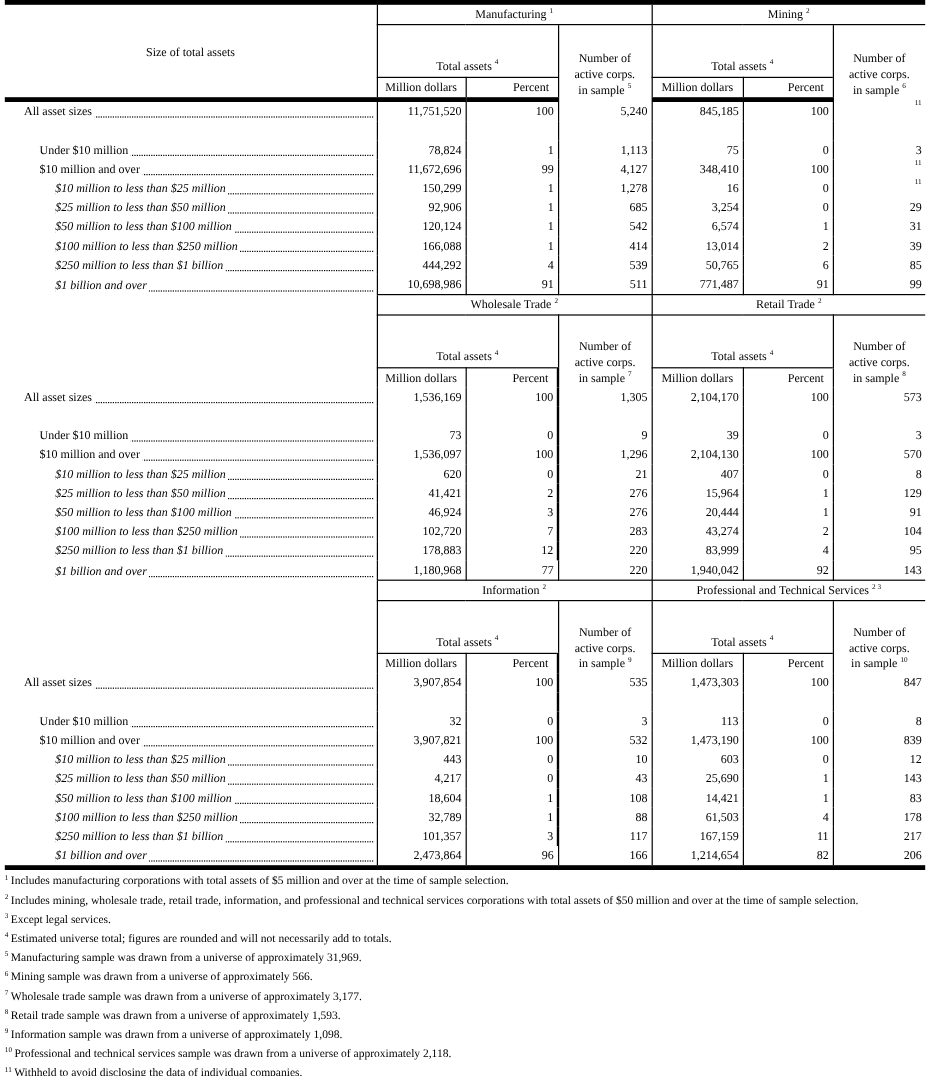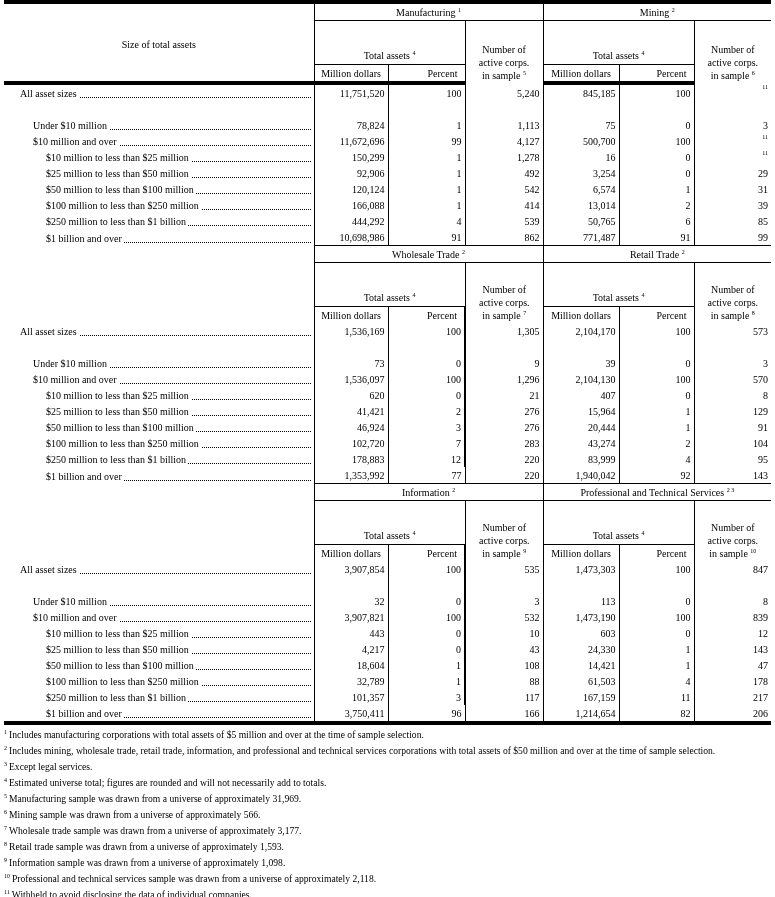--- a/index.html
+++ b/index.html
@@ -16,21 +16,21 @@
   td.num.last { border-right: none; }
   td.sec { text-align: center; border-right: 1px solid #000; border-bottom: 1px solid #000; height: 16px; }
   td.sec.last { border-right: none; }
   td.hdr { text-align: center; vertical-align: bottom; border-right: 1px solid #000; }
   td.hdr.last { border-right: none; }
   td.sub { text-align: center; border-right: 1px solid #000; border-top: 1px solid #000; height: 15px; }
   td.sub.pct { text-align: right; padding-right: 7px; }
   tr.thick-bottom td { border-bottom: 4px solid #000; }
   sup { font-size: 6px; vertical-align: super; line-height: 0; }
   .ind1 { padding-left: 29px !important; }
-  .ind2 { padding-left: 42px !important; }
+  .ind2 { padding-left: 42px !important; font-style: italic; }
   .ind0 { padding-left: 16px !important; }
   .gap td { height: 16px; }
   .bold-vr { border-right: 2px solid #000 !important; }
   .notes { margin-top: 2px; font-size: 9.6px; line-height: 16px; }
   .notes div { white-space: nowrap; }
   .notes sup { font-size: 6px; margin-right: 2px; }
   .endbar { height: 4px; background: #000; }
 </style>
 </head>
 <body>
@@ -104,42 +104,42 @@
           <td class="num"><span>0</span></td>
           <td class="num last"><span>3</span></td>
         </tr>
         <tr>
           <td class="lbl ind1" style="">
             <span class="dots"><span class="t">$10 million  and over</span></span>
           </td>
           <td class="num"><span>11,672,696</span></td>
           <td class="num"><span>99</span></td>
           <td class="num"><span>4,127</span></td>
-          <td class="num"><span>500,700</span></td>
+          <td class="num"><span>348,410</span></td>
           <td class="num"><span>100</span></td>
           <td class="num last" style="vertical-align: top;"><sup>11</sup></td>
         </tr>
         <tr>
           <td class="lbl ind2" style="">
             <span class="dots"><span class="t">$10 million to less than $25 million</span></span>
           </td>
           <td class="num"><span>150,299</span></td>
           <td class="num"><span>1</span></td>
           <td class="num"><span>1,278</span></td>
           <td class="num"><span>16</span></td>
           <td class="num"><span>0</span></td>
           <td class="num last" style="vertical-align: top;"><sup>11</sup></td>
         </tr>
         <tr>
           <td class="lbl ind2" style="">
             <span class="dots"><span class="t">$25 million to less than $50 million</span></span>
           </td>
           <td class="num"><span>92,906</span></td>
           <td class="num"><span>1</span></td>
-          <td class="num"><span>492</span></td>
+          <td class="num"><span>685</span></td>
           <td class="num"><span>3,254</span></td>
           <td class="num"><span>0</span></td>
           <td class="num last"><span>29</span></td>
         </tr>
         <tr>
           <td class="lbl ind2" style="">
             <span class="dots"><span class="t">$50 million to less than $100 million</span></span>
           </td>
           <td class="num"><span>120,124</span></td>
           <td class="num"><span>1</span></td>
@@ -169,21 +169,21 @@
           <td class="num"><span>50,765</span></td>
           <td class="num"><span>6</span></td>
           <td class="num last"><span>85</span></td>
         </tr>
         <tr>
           <td class="lbl ind2" style="">
             <span class="dots"><span class="t">$1 billion and over</span></span>
           </td>
           <td class="num" style="border-bottom: 1px solid rgb(0, 0, 0);"><span>10,698,986</span></td>
           <td class="num" style="border-bottom: 1px solid rgb(0, 0, 0);"><span>91</span></td>
-          <td class="num" style="border-bottom: 1px solid rgb(0, 0, 0);"><span>862</span></td>
+          <td class="num" style="border-bottom: 1px solid rgb(0, 0, 0);"><span>511</span></td>
           <td class="num" style="border-bottom: 1px solid rgb(0, 0, 0);"><span>771,487</span></td>
           <td class="num" style="border-bottom: 1px solid rgb(0, 0, 0);"><span>91</span></td>
           <td class="num last" style="border-bottom: 1px solid rgb(0, 0, 0);"><span>99</span></td>
         </tr>
         <tr>
           <td class="lbl" rowspan="3" style="text-align:center;vertical-align:middle;padding-top:0;"></td>
           <td class="sec" colspan="3"><span>Wholesale Trade</span> <sup>2</sup></td>
           <td class="sec last" colspan="3"><span>Retail Trade</span> <sup>2</sup></td>
         </tr>
         <tr>
@@ -300,21 +300,21 @@
           <td class="num bold-vr"><span>12</span></td>
           <td class="num"><span>220</span></td>
           <td class="num"><span>83,999</span></td>
           <td class="num"><span>4</span></td>
           <td class="num last"><span>95</span></td>
         </tr>
         <tr>
           <td class="lbl ind2" style="">
             <span class="dots"><span class="t">$1 billion and over</span></span>
           </td>
-          <td class="num" style="border-bottom: 1px solid rgb(0, 0, 0);"><span>1,353,992</span></td>
+          <td class="num" style="border-bottom: 1px solid rgb(0, 0, 0);"><span>1,180,968</span></td>
           <td class="num" style="border-bottom: 1px solid rgb(0, 0, 0);"><span>77</span></td>
           <td class="num" style="border-bottom: 1px solid rgb(0, 0, 0);"><span>220</span></td>
           <td class="num" style="border-bottom: 1px solid rgb(0, 0, 0);"><span>1,940,042</span></td>
           <td class="num" style="border-bottom: 1px solid rgb(0, 0, 0);"><span>92</span></td>
           <td class="num last" style="border-bottom: 1px solid rgb(0, 0, 0);"><span>143</span></td>
         </tr>
         <tr>
           <td class="lbl" rowspan="3" style="text-align:center;vertical-align:middle;padding-top:0;"></td>
           <td class="sec" colspan="3"><span>Information</span> <sup>2</sup></td>
           <td class="sec last" colspan="3"><span>Professional and Technical Services</span> <sup>2 3</sup></td>
@@ -392,34 +392,34 @@
           <td class="num"><span>0</span></td>
           <td class="num last"><span>12</span></td>
         </tr>
         <tr>
           <td class="lbl ind2" style="">
             <span class="dots"><span class="t">$25 million to less than $50 million</span></span>
           </td>
           <td class="num"><span>4,217</span></td>
           <td class="num bold-vr"><span>0</span></td>
           <td class="num"><span>43</span></td>
-          <td class="num"><span>24,330</span></td>
+          <td class="num"><span>25,690</span></td>
           <td class="num"><span>1</span></td>
           <td class="num last"><span>143</span></td>
         </tr>
         <tr>
           <td class="lbl ind2" style="">
             <span class="dots"><span class="t">$50 million to less than $100 million</span></span>
           </td>
           <td class="num"><span>18,604</span></td>
           <td class="num bold-vr"><span>1</span></td>
           <td class="num"><span>108</span></td>
           <td class="num"><span>14,421</span></td>
           <td class="num"><span>1</span></td>
-          <td class="num last"><span>47</span></td>
+          <td class="num last"><span>83</span></td>
         </tr>
         <tr>
           <td class="lbl ind2" style="">
             <span class="dots"><span class="t">$100 million to less than $250 million</span></span>
           </td>
           <td class="num"><span>32,789</span></td>
           <td class="num bold-vr"><span>1</span></td>
           <td class="num"><span>88</span></td>
           <td class="num"><span>61,503</span></td>
           <td class="num"><span>4</span></td>
@@ -433,21 +433,21 @@
           <td class="num bold-vr"><span>3</span></td>
           <td class="num"><span>117</span></td>
           <td class="num"><span>167,159</span></td>
           <td class="num"><span>11</span></td>
           <td class="num last"><span>217</span></td>
         </tr>
         <tr>
           <td class="lbl ind2" style="">
             <span class="dots"><span class="t">$1 billion and over</span></span>
           </td>
-          <td class="num"><span>3,750,411</span></td>
+          <td class="num"><span>2,473,864</span></td>
           <td class="num"><span>96</span></td>
           <td class="num"><span>166</span></td>
           <td class="num"><span>1,214,654</span></td>
           <td class="num"><span>82</span></td>
           <td class="num last"><span>206</span></td>
         </tr>
       </tbody>
   </table>
   <div class="endbar"></div>
   <div class="notes" id="notes">

